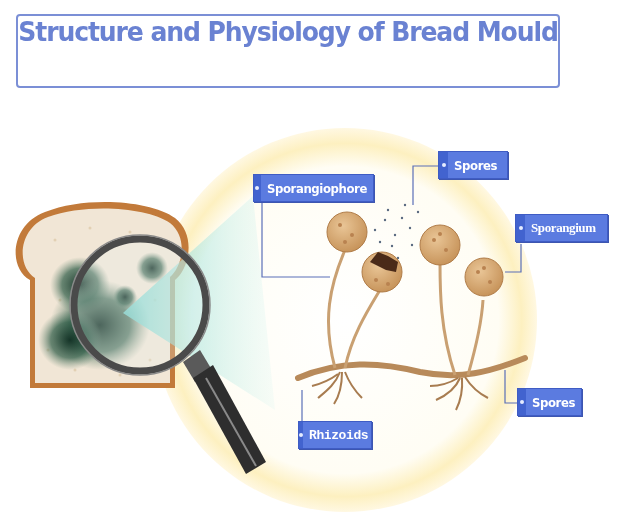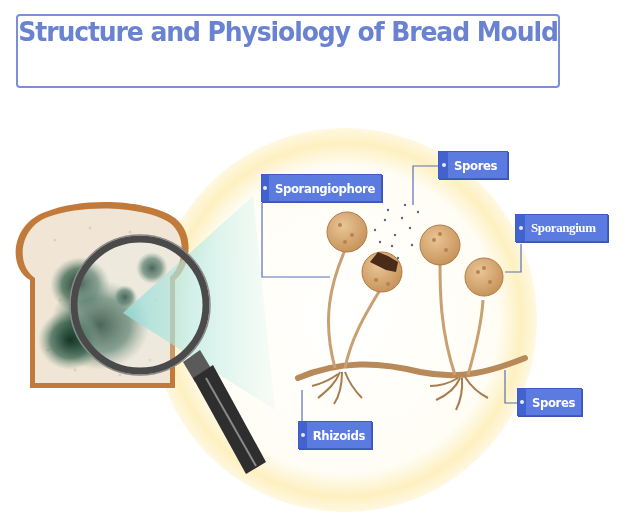--- a/index.html
+++ b/index.html
@@ -133,21 +133,21 @@
       <circle cx="388" cy="284" r="2"></circle>
     <circle cx="434" cy="240" r="2"></circle>
       <circle cx="446" cy="250" r="2"></circle>
       <circle cx="440" cy="234" r="2"></circle>
     <circle cx="478" cy="272" r="2"></circle>
       <circle cx="490" cy="282" r="2"></circle>
       <circle cx="484" cy="268" r="2"></circle>
   </g>
 </svg>
 
-<div class="label" style="left:261px;top:174px;width:121px;">
+<div class="label" style="left:253px;top:174px;width:121px;">
   <div class="tab">
       <div class="dot"></div>
     </div>
   <span class="txt">Sporangiophore</span>
 </div>
 
 <div class="label" style="left:438px;top:151px;width:70px;">
   <div class="tab">
       <div class="dot"></div>
     </div>
@@ -161,18 +161,18 @@
   <span class="txt">Sporangium</span>
 </div>
 
 <div class="label" style="left:517px;top:388px;width:65px;">
   <div class="tab">
       <div class="dot"></div>
     </div>
   <span class="txt">Spores</span>
 </div>
 
-<div class="label" style="left:298px;top:421px;width:74px;">
+<div class="label" style="left:298px;top:421px;width:74px;font-family:Liberation Mono, monospace;">
   <div class="tab">
       <div class="dot"></div>
     </div>
   <span class="txt">Rhizoids</span>
 </div>
 
 </body></html>

